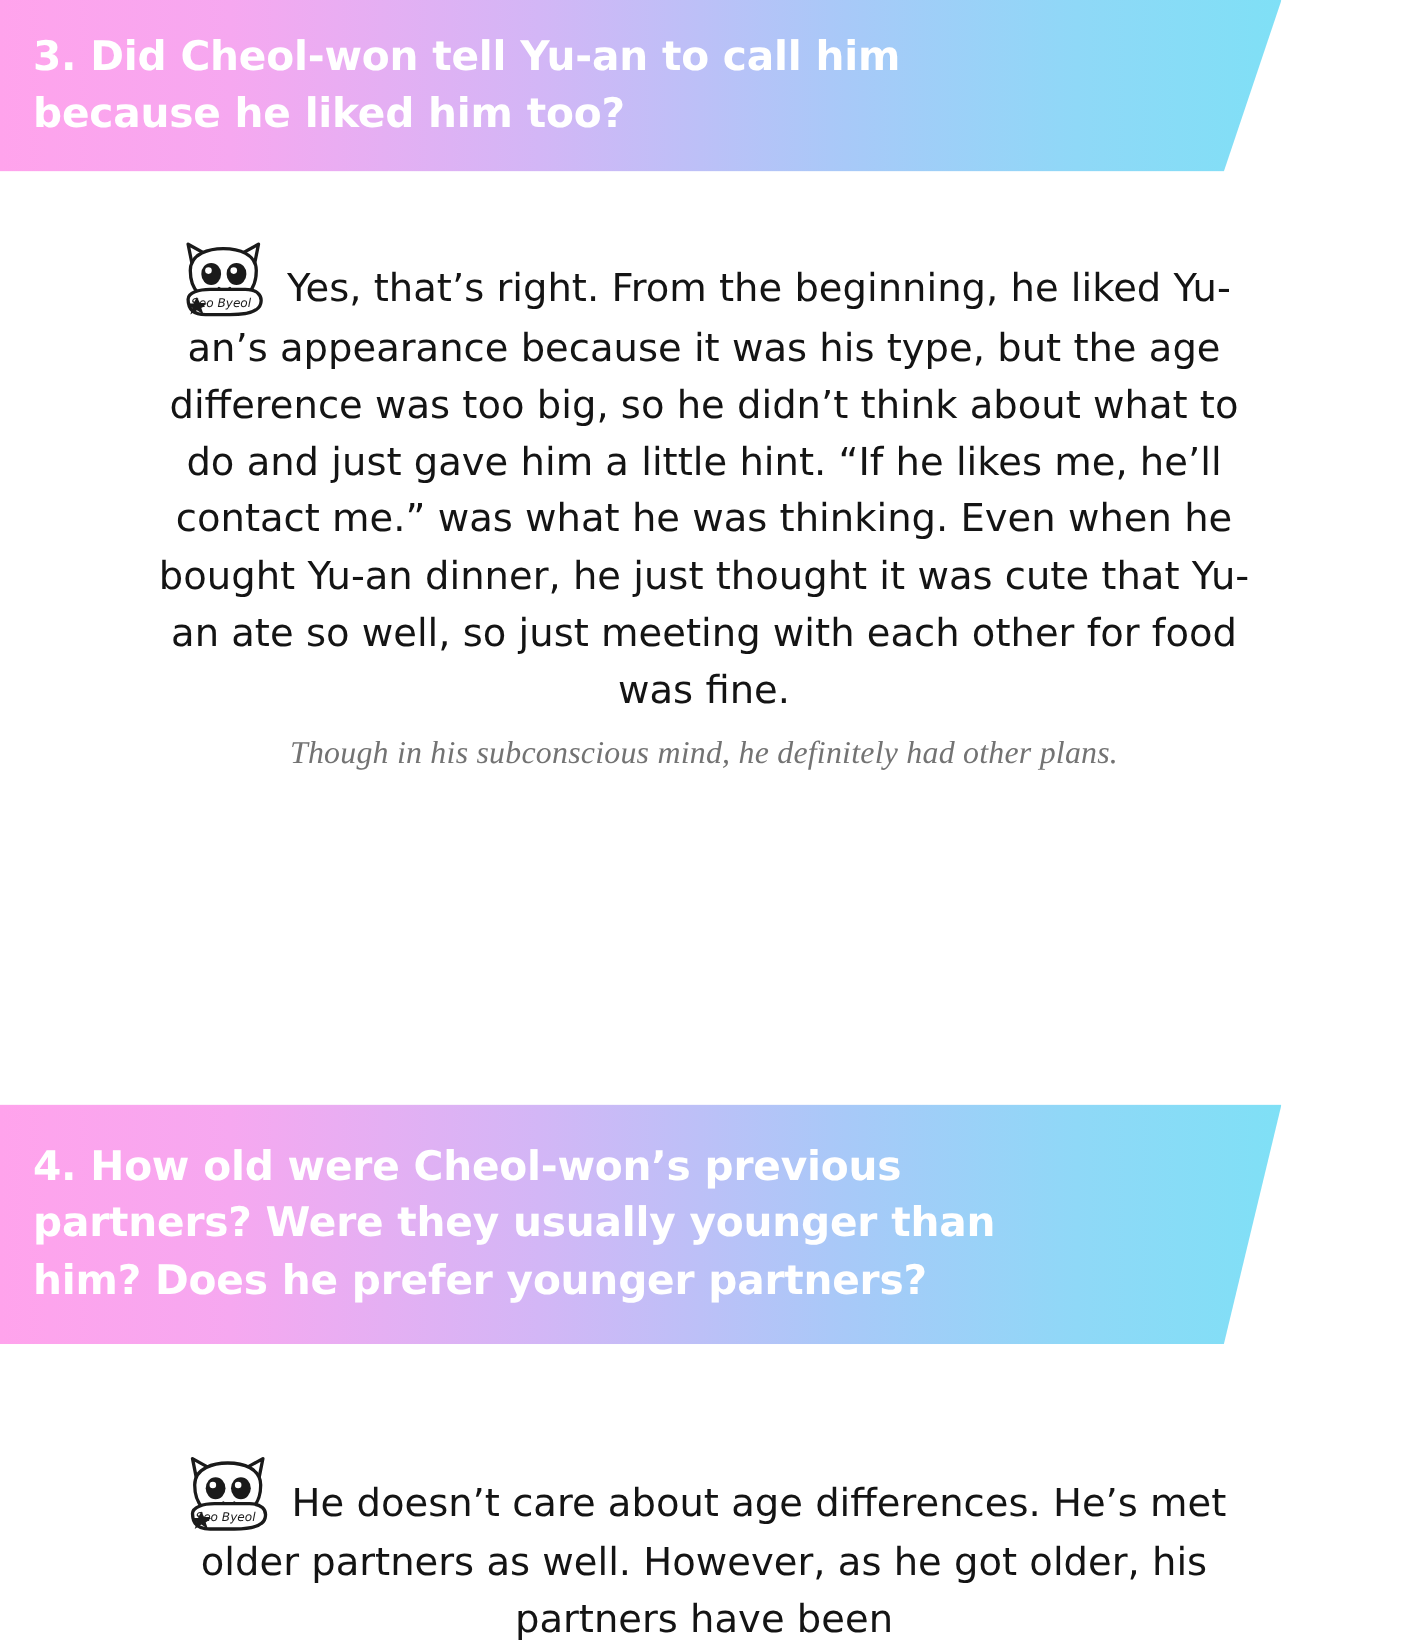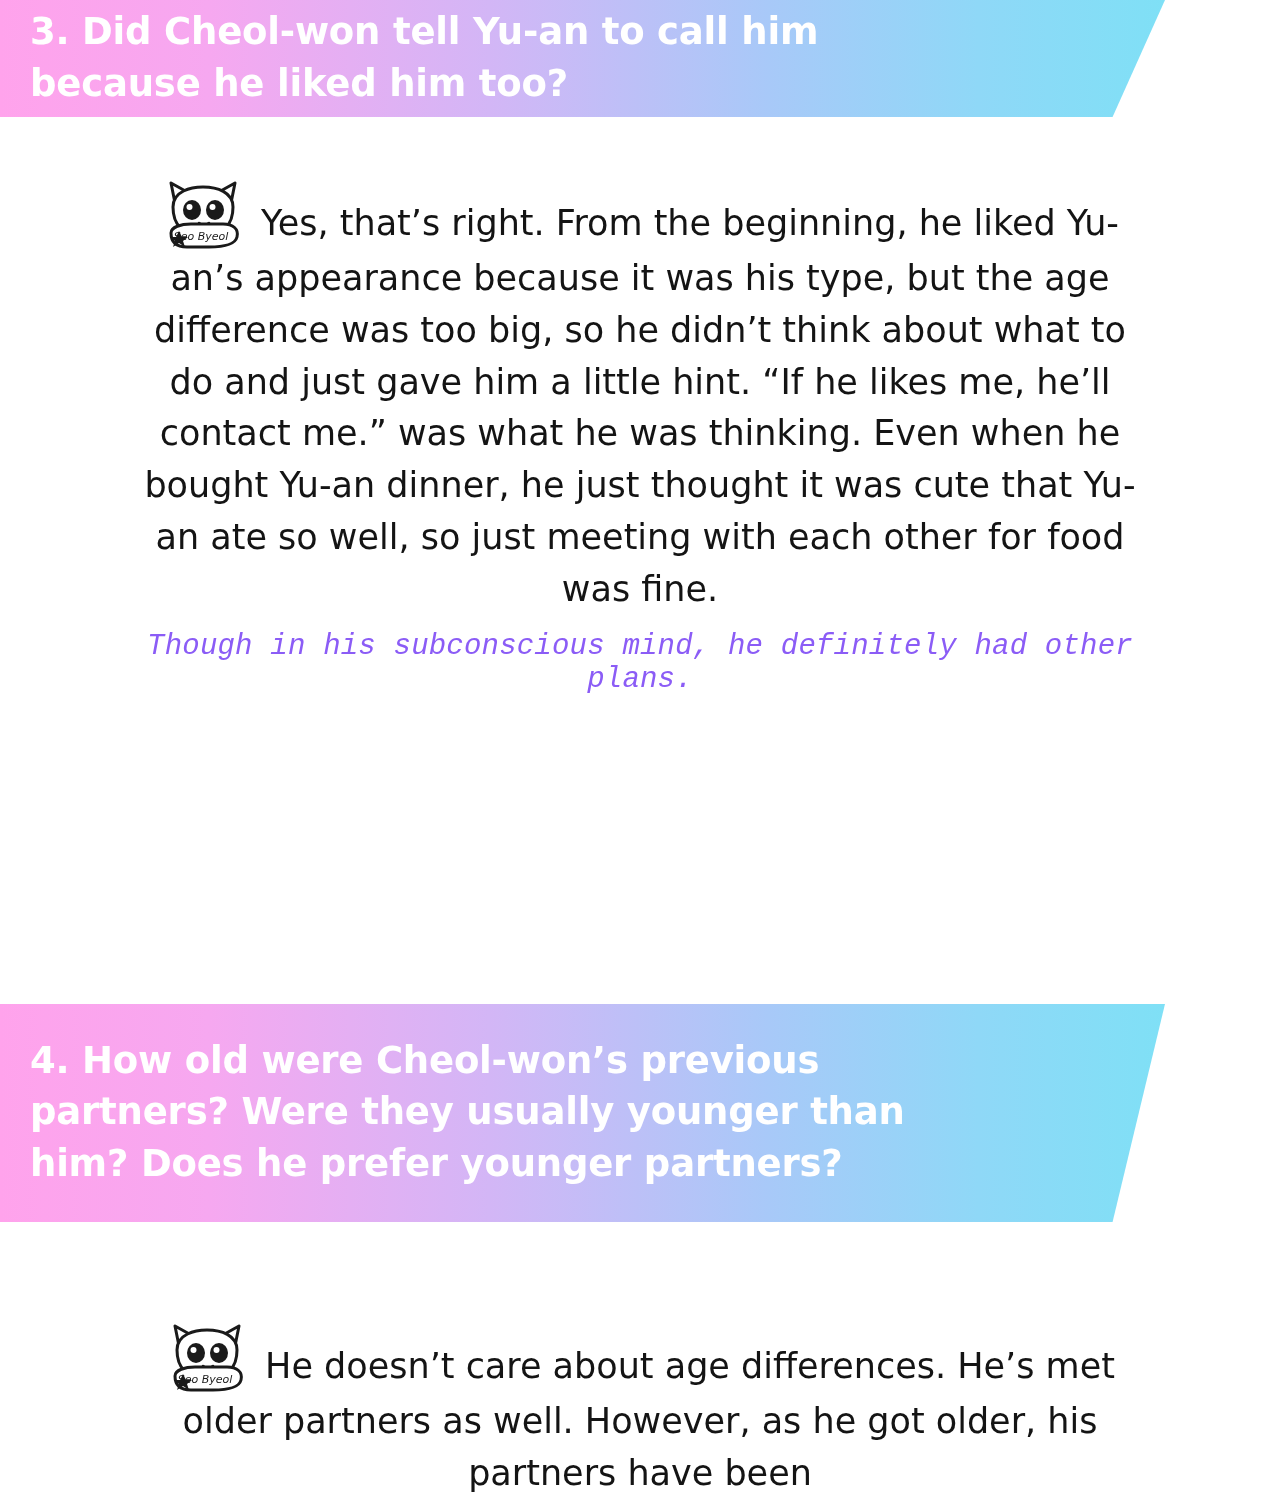--- a/index.html
+++ b/index.html
@@ -60,29 +60,29 @@
     height: 76px;
     margin-right: 14px;
     position: relative;
   }
   .avatar svg { display: block; }
 
   .note {
     text-align: center;
     font-size: 29px;
     font-style: italic;
-    font-family: Liberation Mono, monospace;
-    color: #8b5cf6;
+    font-family: Liberation Serif, serif;
+    color: #737373;
     margin-top: 14px;
     letter-spacing: 0.2px;
   }
 
   
   #section-3 { top: 0; }
-  #section-3 .banner { height: 117px; }
+  #section-3 .banner { height: 156px; }
   #answer-3 {
     margin: 60px auto 0;
     width: 1020px;
   }
 
   
   #section-4 { top: 1004px; }
   #section-4 .banner { height: 218px; }
   #answer-4 {
     margin: 98px auto 0;

